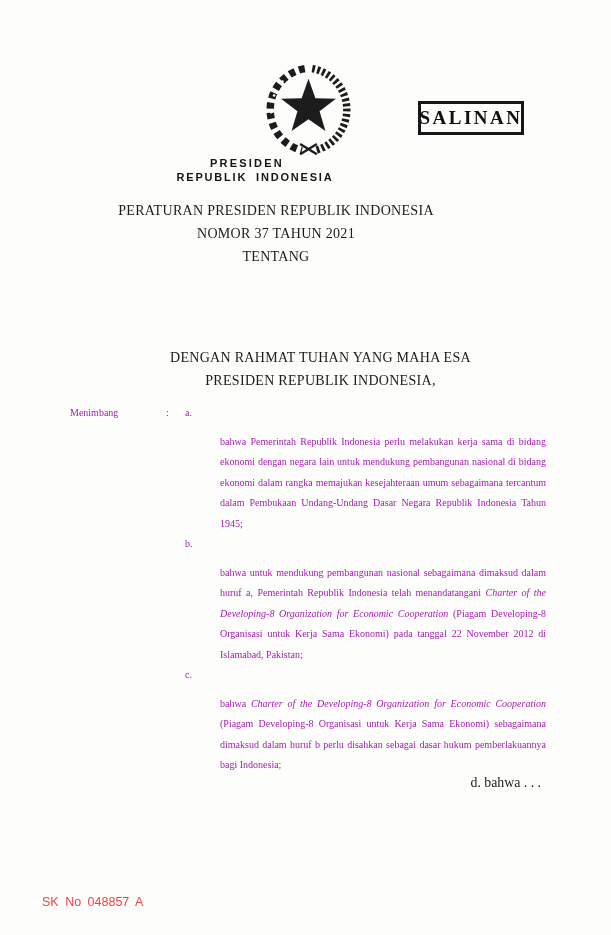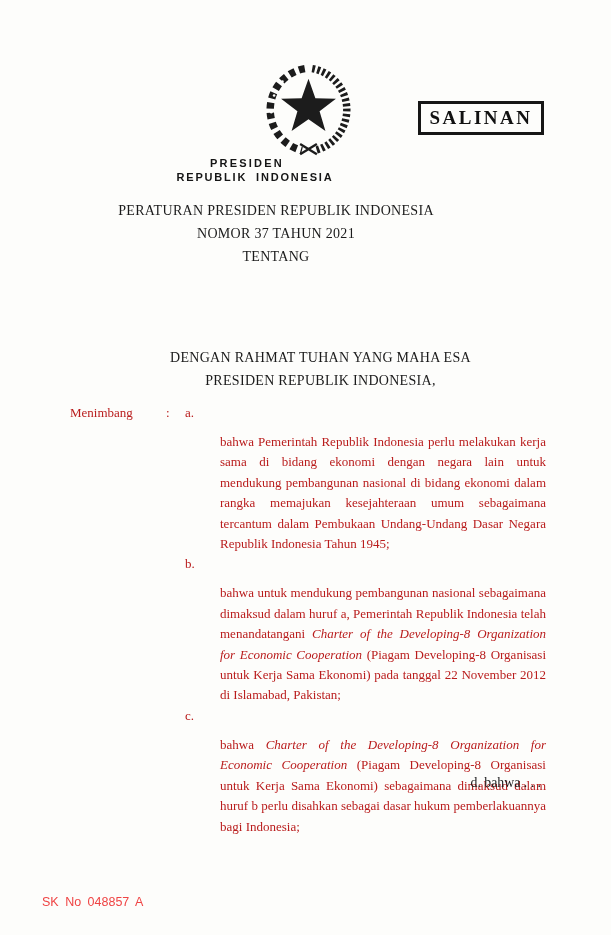--- a/index.html
+++ b/index.html
@@ -12,21 +12,21 @@
   .page {
     position: relative;
     width: 611px; height: 935px;
     background: #fdfdfb;
     overflow: hidden;
   }
 
   
   .stamp {
     position: absolute; top: 101px; left: 418px;
-    width: 126px; height: 34px;
+    width: 106px; height: 34px;
     border: 3px solid #161616;
     display: flex; align-items: center; justify-content: center;
   }
   .stamp span {
     font-weight: bold; font-size: 19px; letter-spacing: 2.5px;
     font-family: "Liberation Serif", serif; color: #111;
     transform: scaleY(1.02);
   }
 
   
@@ -57,21 +57,21 @@
   
   .preamble {
     position: absolute; top: 347px; left: 0; width: 611px;
     text-align: center; font-size: 14px; line-height: 22.5px;
     letter-spacing: 0.3px; color: #1b1b1b; margin-left: 15px;
   }
 
   
   .considerations {
     position: absolute; top: 403px; left: 70px; width: 476px;
-    font-size: 13px; line-height: 20.4px; color: #b91c1c;
+    font-size: 10px; line-height: 20.4px; color: #a21caf;
   }
   .c-label { position: absolute; left: 0; top: 0; }
   .c-colon { position: absolute; left: 96px; top: 0; }
   .c-list { margin-left: 115px; }
   .c-item { display: flex; }
   .c-letter { width: 35px; flex: none; }
   .c-text { flex: 1; text-align: justify; margin-top: 29px; }
   .c-text em { font-style: italic; }
 
   

